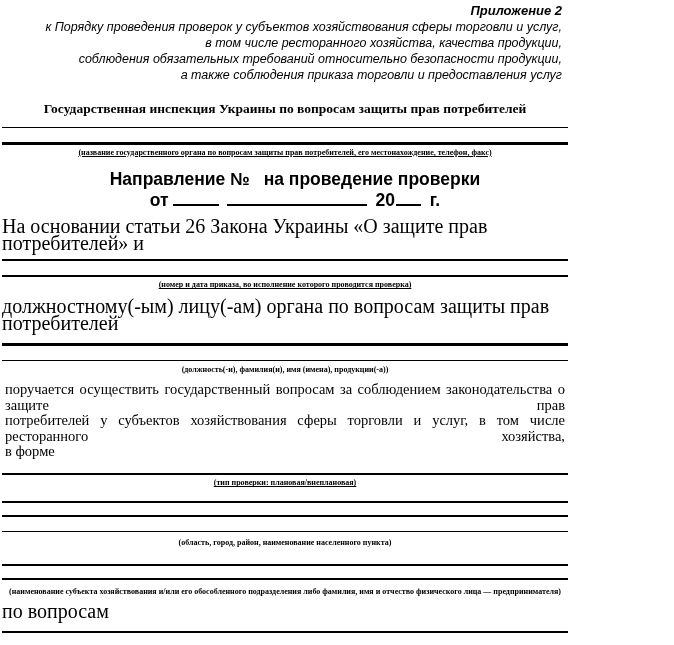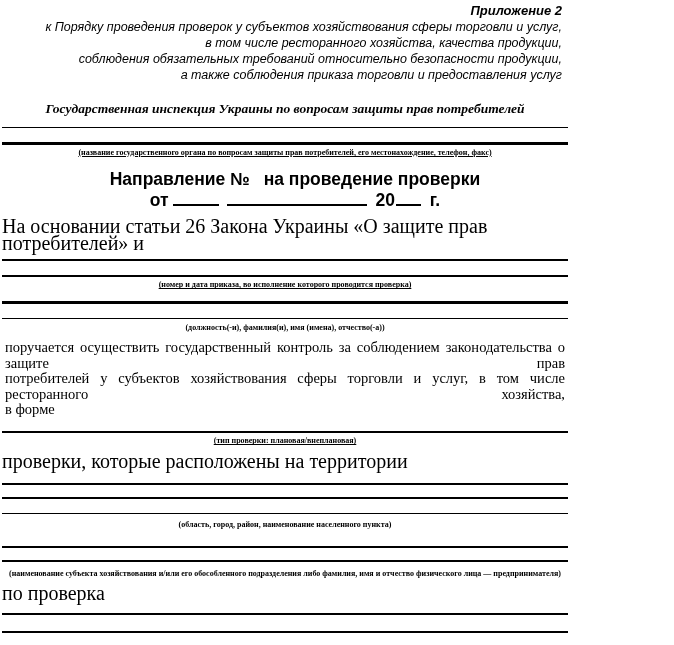--- a/index.html
+++ b/index.html
@@ -5,21 +5,21 @@
   html, body { margin:0; padding:0; background:#ffffff; }
   .page {
     position:relative; width:570px; height:645px; box-sizing:border-box;
     padding-top:3px; overflow:hidden; background:#ffffff; color:#000;
     font-family:"Liberation Serif", serif;
   }
   
   .appendix { text-align:right; padding-right:8px; font-family:"Liberation Sans", sans-serif; font-style:italic; font-size:12.5px; line-height:16px; }
   .appendix .first-line { font-weight:bold; font-size:13px; }
   
-  .agency { margin-top:18px; text-align:center; font-weight:bold; font-size:13.5px; line-height:16px;font-style:italic; }
+  .agency { margin-top:18px; text-align:center; font-weight:bold; font-size:13.5px; line-height:16px; }
   
   .rule { background:#000; margin-left:2px; margin-right:2px; }
   .rule.thin  { height:1.3px; }
   .rule.med   { height:1.8px; }
   .rule.thick { height:2.6px; }
   .mt3{margin-top:3px;text-decoration:underline;} .mt7{margin-top:7px;} .mt10{margin-top:10px;} .mt11{margin-top:11px;}
   .mt12{margin-top:12px;} .mt13{margin-top:13px;} .mt14{margin-top:14px;} .mt16{margin-top:16px;}
   
   .caption { text-align:center; font-size:8px; font-weight:bold; line-height:10px; }
   
@@ -59,45 +59,45 @@
   <div class="doc-title">
     <span>от</span><span class="blank day"></span><span class="blank month"></span> <span>20</span><span class="blank year"></span> <span>г.</span>
   </div>
 
   <div class="bodytext mt7">На основании статьи 26 Закона Украины «О защите прав потребителей» и</div>
 
   <div class="rule thick mt7"></div>
   <div class="rule med mt14"></div>
   <div class="caption mt3">(номер и дата приказа, во исполнение которого проводится проверка)</div>
 
+  <div class="bodytext" style="margin-top:8px;">должностному(-ым) лицу(-ам) органа по вопросам защиты прав потребителей</div>
 
   <div class="rule thick mt11"></div>
   <div class="rule thin mt14"></div>
-  <div class="caption" style="margin-top:4px;">(должность(-и), фамилия(и), имя (имена), отчество(-а))</div>
+  <div class="caption" style="margin-top:4px;">(должность(-и), фамилия(и), имя (имена), продукции(-а))</div>
 
   <div class="instruction mt7">
-    <div class="jline">поручается осуществить государственный контроль за соблюдением законодательства о защите прав</div>
+    <div class="jline">поручается осуществить государственный вопросам за соблюдением законодательства о защите прав</div>
     <div class="jline">потребителей у субъектов хозяйствования сферы торговли и услуг, в том числе ресторанного хозяйства,</div>
     <div>в форме</div>
   </div>
 
   <div class="rule thick mt13"></div>
   <div class="caption mt3">(тип проверки: плановая/внеплановая)</div>
 
-  <div class="bodytext mt7">проверки, которые расположены на территории</div>
 
   <div class="rule thin mt13"></div>
   <div class="rule thick mt12"></div>
   <div class="rule thin mt14"></div>
   <div class="caption" style="margin-top:6px;">(область, город, район, наименование населенного пункта)</div>
 
   <div class="rule thin mt16"></div>
   <div class="rule thick mt12"></div>
   <div class="caption mt7">(наименование субъекта хозяйствования и/или его обособленного подразделения либо фамилия, имя и отчество физического лица — предпринимателя)</div>
 
-  <div class="bodytext" style="margin-top:6px;">по проверка</div>
+  <div class="bodytext" style="margin-top:6px;">по вопросам</div>
 
   <div class="rule thin mt11"></div>
   <div class="rule thick mt16"></div>
   <div class="rule thin mt14"></div>
   <div class="caption" style="margin-top:8px;">(тематическое задание проверки)</div>
 
 </div>
 
 </body></html>

